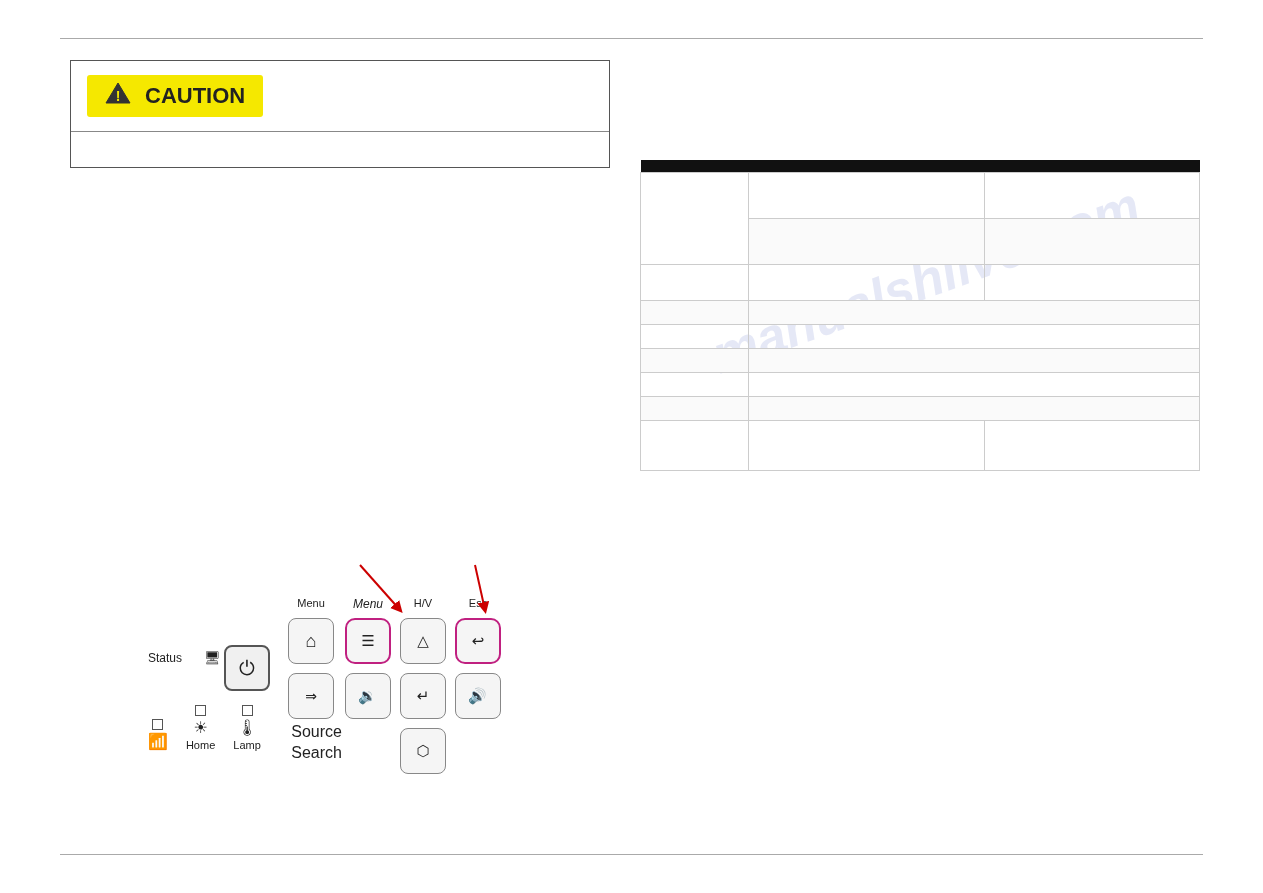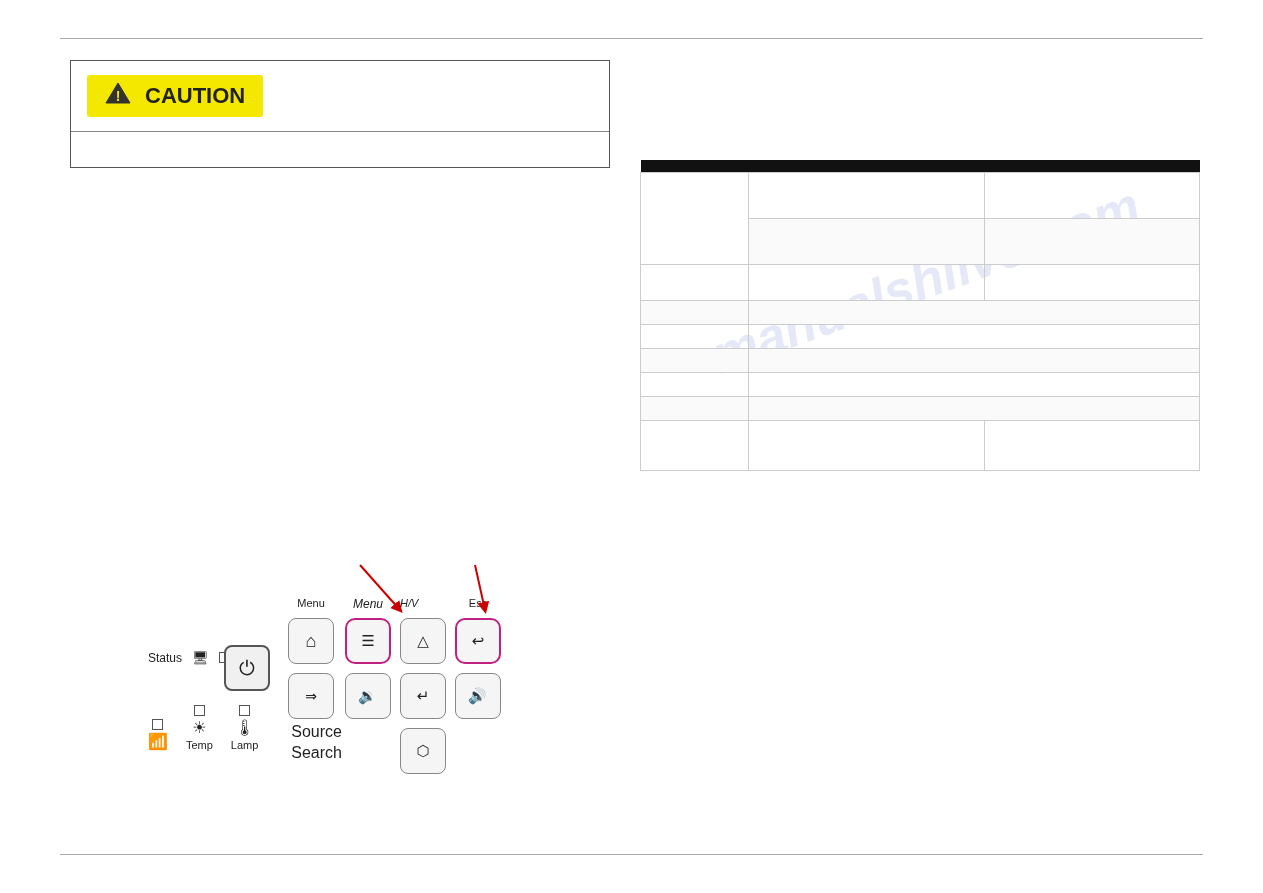--- a/index.html
+++ b/index.html
@@ -144,40 +144,40 @@
         <span>CAUTION</span>
       </div>
     </div>
     <div class="caution-body">
       <span></span>
     </div>
   </div>
 
 </div>
 
-<div style="position:absolute;top:650px;left:148px;display:flex;align-items:center;gap:10px;">
+<div style="position:absolute;top:650px;left:148px;display:flex;align-items:center;gap:22px;">
   <span style="font-size:12px;">Status</span>
 
   <span style="font-size:13px;">🖥</span>
   <div class="small-square"></div>
 </div>
 
 <div style="position:absolute;top:645px;left:224px;width:46px;height:46px;border:2px solid #555;border-radius:8px;background:#f0f0f0;display:flex;align-items:center;justify-content:center;font-size:20px;cursor:pointer;">
   <span>⏻</span>
 </div>
 
 <div style="position:absolute;top:705px;left:148px;display:flex;align-items:flex-end;gap:18px;">
   <div style="display:flex;flex-direction:column;align-items:center;gap:2px;">
     <div class="small-square"></div>
     <span style="font-size:16px;">📶</span>
   </div>
   <div style="display:flex;flex-direction:column;align-items:center;gap:2px;">
     <div class="small-square"></div>
     <span style="font-size:16px;">☀</span>
-    <span style="font-size:11px;">Temp</span>
+    <span style="font-size:11px;">Home</span>
   </div>
   <div style="display:flex;flex-direction:column;align-items:center;gap:2px;">
     <div class="small-square"></div>
     <span style="font-size:16px;">🌡</span>
     <span style="font-size:11px;">Lamp</span>
   </div>
 </div>
 
 <div style="position:absolute;top:597px;left:288px;font-size:11px;text-align:center;width:46px;">Menu</div>
 <div style="position:absolute;top:618px;left:288px;width:46px;height:46px;border:1.5px solid #888;border-radius:8px;background:#f5f5f5;display:flex;align-items:center;justify-content:center;font-size:18px;cursor:pointer;">
@@ -199,21 +199,21 @@
       <polygon points="0 0, 6 3, 0 6" fill="#cc0000"></polygon>
     </marker>
   </defs>
 </svg>
 
 <div style="position:absolute;top:597px;left:345px;font-size:12px;text-align:center;width:46px;font-style:italic;">Menu</div>
 <div style="position:absolute;top:618px;left:345px;width:46px;height:46px;border:2.5px solid #c02080;border-radius:10px;background:#f5f5f5;display:flex;align-items:center;justify-content:center;font-size:15px;cursor:pointer;">
   <span>☰</span>
 </div>
 
-<div style="position:absolute;top:597px;left:400px;font-size:11px;text-align:left;width:46px;font-style:italic;">H/V</div>
+<div style="position:absolute;top:597px;left:400px;font-size:11px;text-align:center;width:46px;">H/V</div>
 <div style="position:absolute;top:618px;left:400px;width:46px;height:46px;border:1.5px solid #888;border-radius:8px;background:#f5f5f5;display:flex;align-items:center;justify-content:center;font-size:15px;cursor:pointer;">
   <span>△</span>
 </div>
 
 <div style="position:absolute;top:597px;left:455px;font-size:11px;text-align:center;width:46px;">Esc</div>
 <div style="position:absolute;top:618px;left:455px;width:46px;height:46px;border:2.5px solid #c02080;border-radius:10px;background:#f5f5f5;display:flex;align-items:center;justify-content:center;font-size:15px;cursor:pointer;">
   <span>↩</span>
 </div>
 
 <div style="position:absolute;top:673px;left:345px;width:46px;height:46px;border:1.5px solid #888;border-radius:8px;background:#f5f5f5;display:flex;align-items:center;justify-content:center;font-size:15px;cursor:pointer;">

